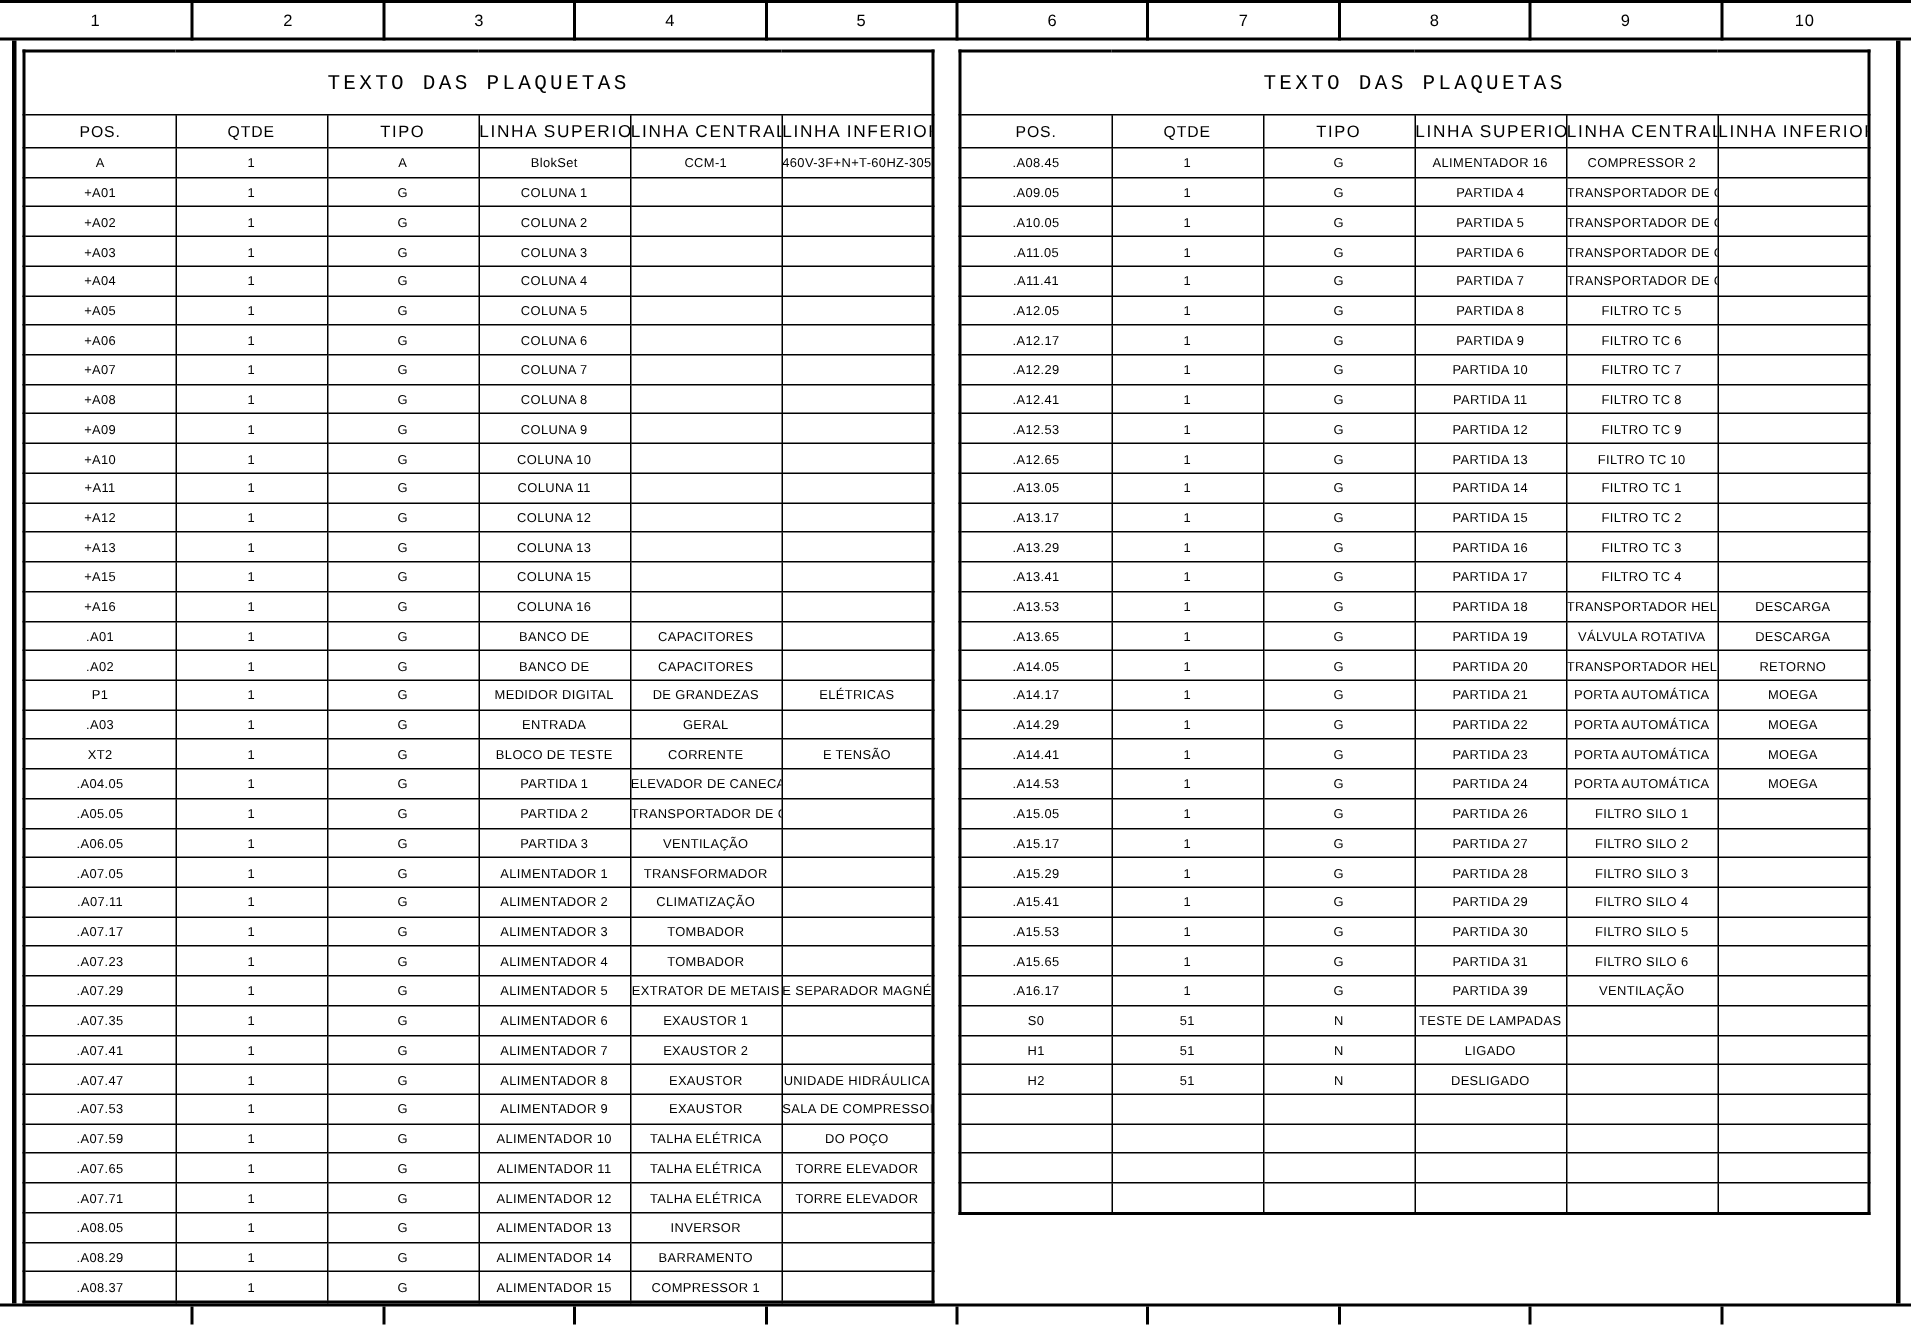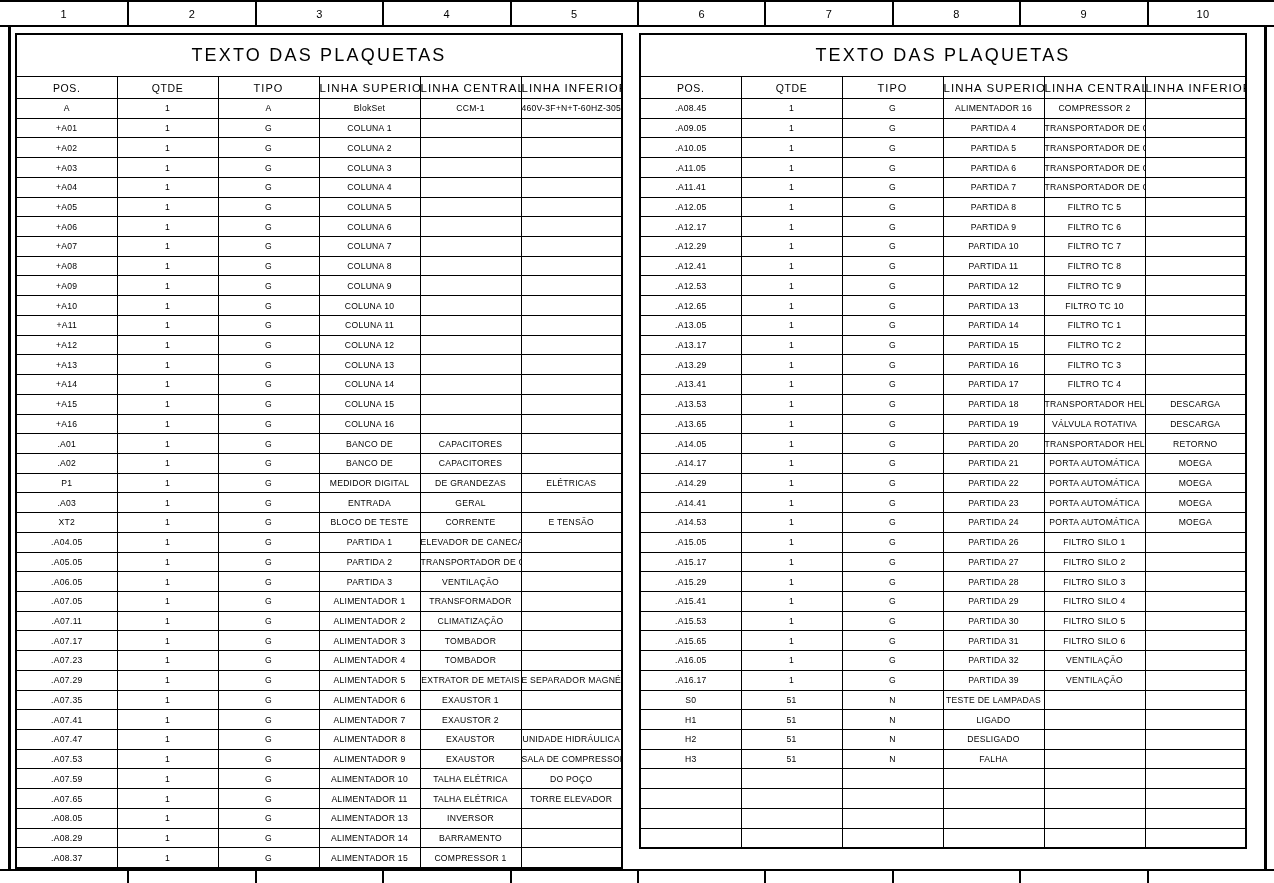--- a/index.html
+++ b/index.html
@@ -105,23 +105,24 @@
     text-align: center;
     vertical-align: middle;
     font-weight: normal;
     overflow: hidden;
     white-space: nowrap;
   }
 
   
   .tbl-title {
     height: 41px;
-    font-size: 18px;
+    font-size: 14px;
     letter-spacing: 2.2px;
     font-weight: 400;
+    font-family: Liberation Mono, monospace;
   }
 
   
   .tbl-head td {
     height: 21px;
     font-size: 11.5px;
     letter-spacing: 1.1px;
     margin-left: 20px;
   }
 
@@ -297,28 +298,20 @@
           </tr>
           <tr>
             <td class="c-pos">+A13</td>
             <td class="c-qtde">1</td>
             <td class="c-tipo">G</td>
             <td class="c-sup">COLUNA 13</td>
             <td class="c-cen"></td>
             <td class="c-inf"></td>
           </tr>
           <tr>
-            <td class="c-pos">+A14</td>
-            <td class="c-qtde">1</td>
-            <td class="c-tipo">G</td>
-            <td class="c-sup">COLUNA 14</td>
-            <td class="c-cen"></td>
-            <td class="c-inf"></td>
-          </tr>
-          <tr>
             <td class="c-pos">+A15</td>
             <td class="c-qtde">1</td>
             <td class="c-tipo">G</td>
             <td class="c-sup">COLUNA 15</td>
             <td class="c-cen"></td>
             <td class="c-inf"></td>
           </tr>
           <tr>
             <td class="c-pos">+A16</td>
             <td class="c-qtde">1</td>
@@ -469,20 +462,28 @@
             <td class="c-tipo">G</td>
             <td class="c-sup">ALIMENTADOR 10</td>
             <td class="c-cen">TALHA ELÉTRICA</td>
             <td class="c-inf">DO POÇO</td>
           </tr>
           <tr>
             <td class="c-pos">.A07.65</td>
             <td class="c-qtde">1</td>
             <td class="c-tipo">G</td>
             <td class="c-sup">ALIMENTADOR 11</td>
+            <td class="c-cen">TALHA ELÉTRICA</td>
+            <td class="c-inf">TORRE ELEVADOR</td>
+          </tr>
+          <tr>
+            <td class="c-pos">.A07.71</td>
+            <td class="c-qtde">1</td>
+            <td class="c-tipo">G</td>
+            <td class="c-sup">ALIMENTADOR 12</td>
             <td class="c-cen">TALHA ELÉTRICA</td>
             <td class="c-inf">TORRE ELEVADOR</td>
           </tr>
           <tr>
             <td class="c-pos">.A08.05</td>
             <td class="c-qtde">1</td>
             <td class="c-tipo">G</td>
             <td class="c-sup">ALIMENTADOR 13</td>
             <td class="c-cen">INVERSOR</td>
             <td class="c-inf"></td>
@@ -741,28 +742,20 @@
           </tr>
           <tr>
             <td class="c-pos">.A15.65</td>
             <td class="c-qtde">1</td>
             <td class="c-tipo">G</td>
             <td class="c-sup">PARTIDA 31</td>
             <td class="c-cen">FILTRO SILO 6</td>
             <td class="c-inf"></td>
           </tr>
           <tr>
-            <td class="c-pos">.A16.05</td>
-            <td class="c-qtde">1</td>
-            <td class="c-tipo">G</td>
-            <td class="c-sup">PARTIDA 32</td>
-            <td class="c-cen">VENTILAÇÃO</td>
-            <td class="c-inf"></td>
-          </tr>
-          <tr>
             <td class="c-pos">.A16.17</td>
             <td class="c-qtde">1</td>
             <td class="c-tipo">G</td>
             <td class="c-sup">PARTIDA 39</td>
             <td class="c-cen">VENTILAÇÃO</td>
             <td class="c-inf"></td>
           </tr>
           <tr>
             <td class="c-pos">S0</td>
             <td class="c-qtde">51</td>
@@ -781,28 +774,20 @@
           </tr>
           <tr>
             <td class="c-pos">H2</td>
             <td class="c-qtde">51</td>
             <td class="c-tipo">N</td>
             <td class="c-sup">DESLIGADO</td>
             <td class="c-cen"></td>
             <td class="c-inf"></td>
           </tr>
           <tr>
-            <td class="c-pos">H3</td>
-            <td class="c-qtde">51</td>
-            <td class="c-tipo">N</td>
-            <td class="c-sup">FALHA</td>
-            <td class="c-cen"></td>
-            <td class="c-inf"></td>
-          </tr>
-          <tr>
             <td class="c-pos"></td>
             <td class="c-qtde"></td>
             <td class="c-tipo"></td>
             <td class="c-sup"></td>
             <td class="c-cen"></td>
             <td class="c-inf"></td>
           </tr>
           <tr>
             <td class="c-pos"></td>
             <td class="c-qtde"></td>

